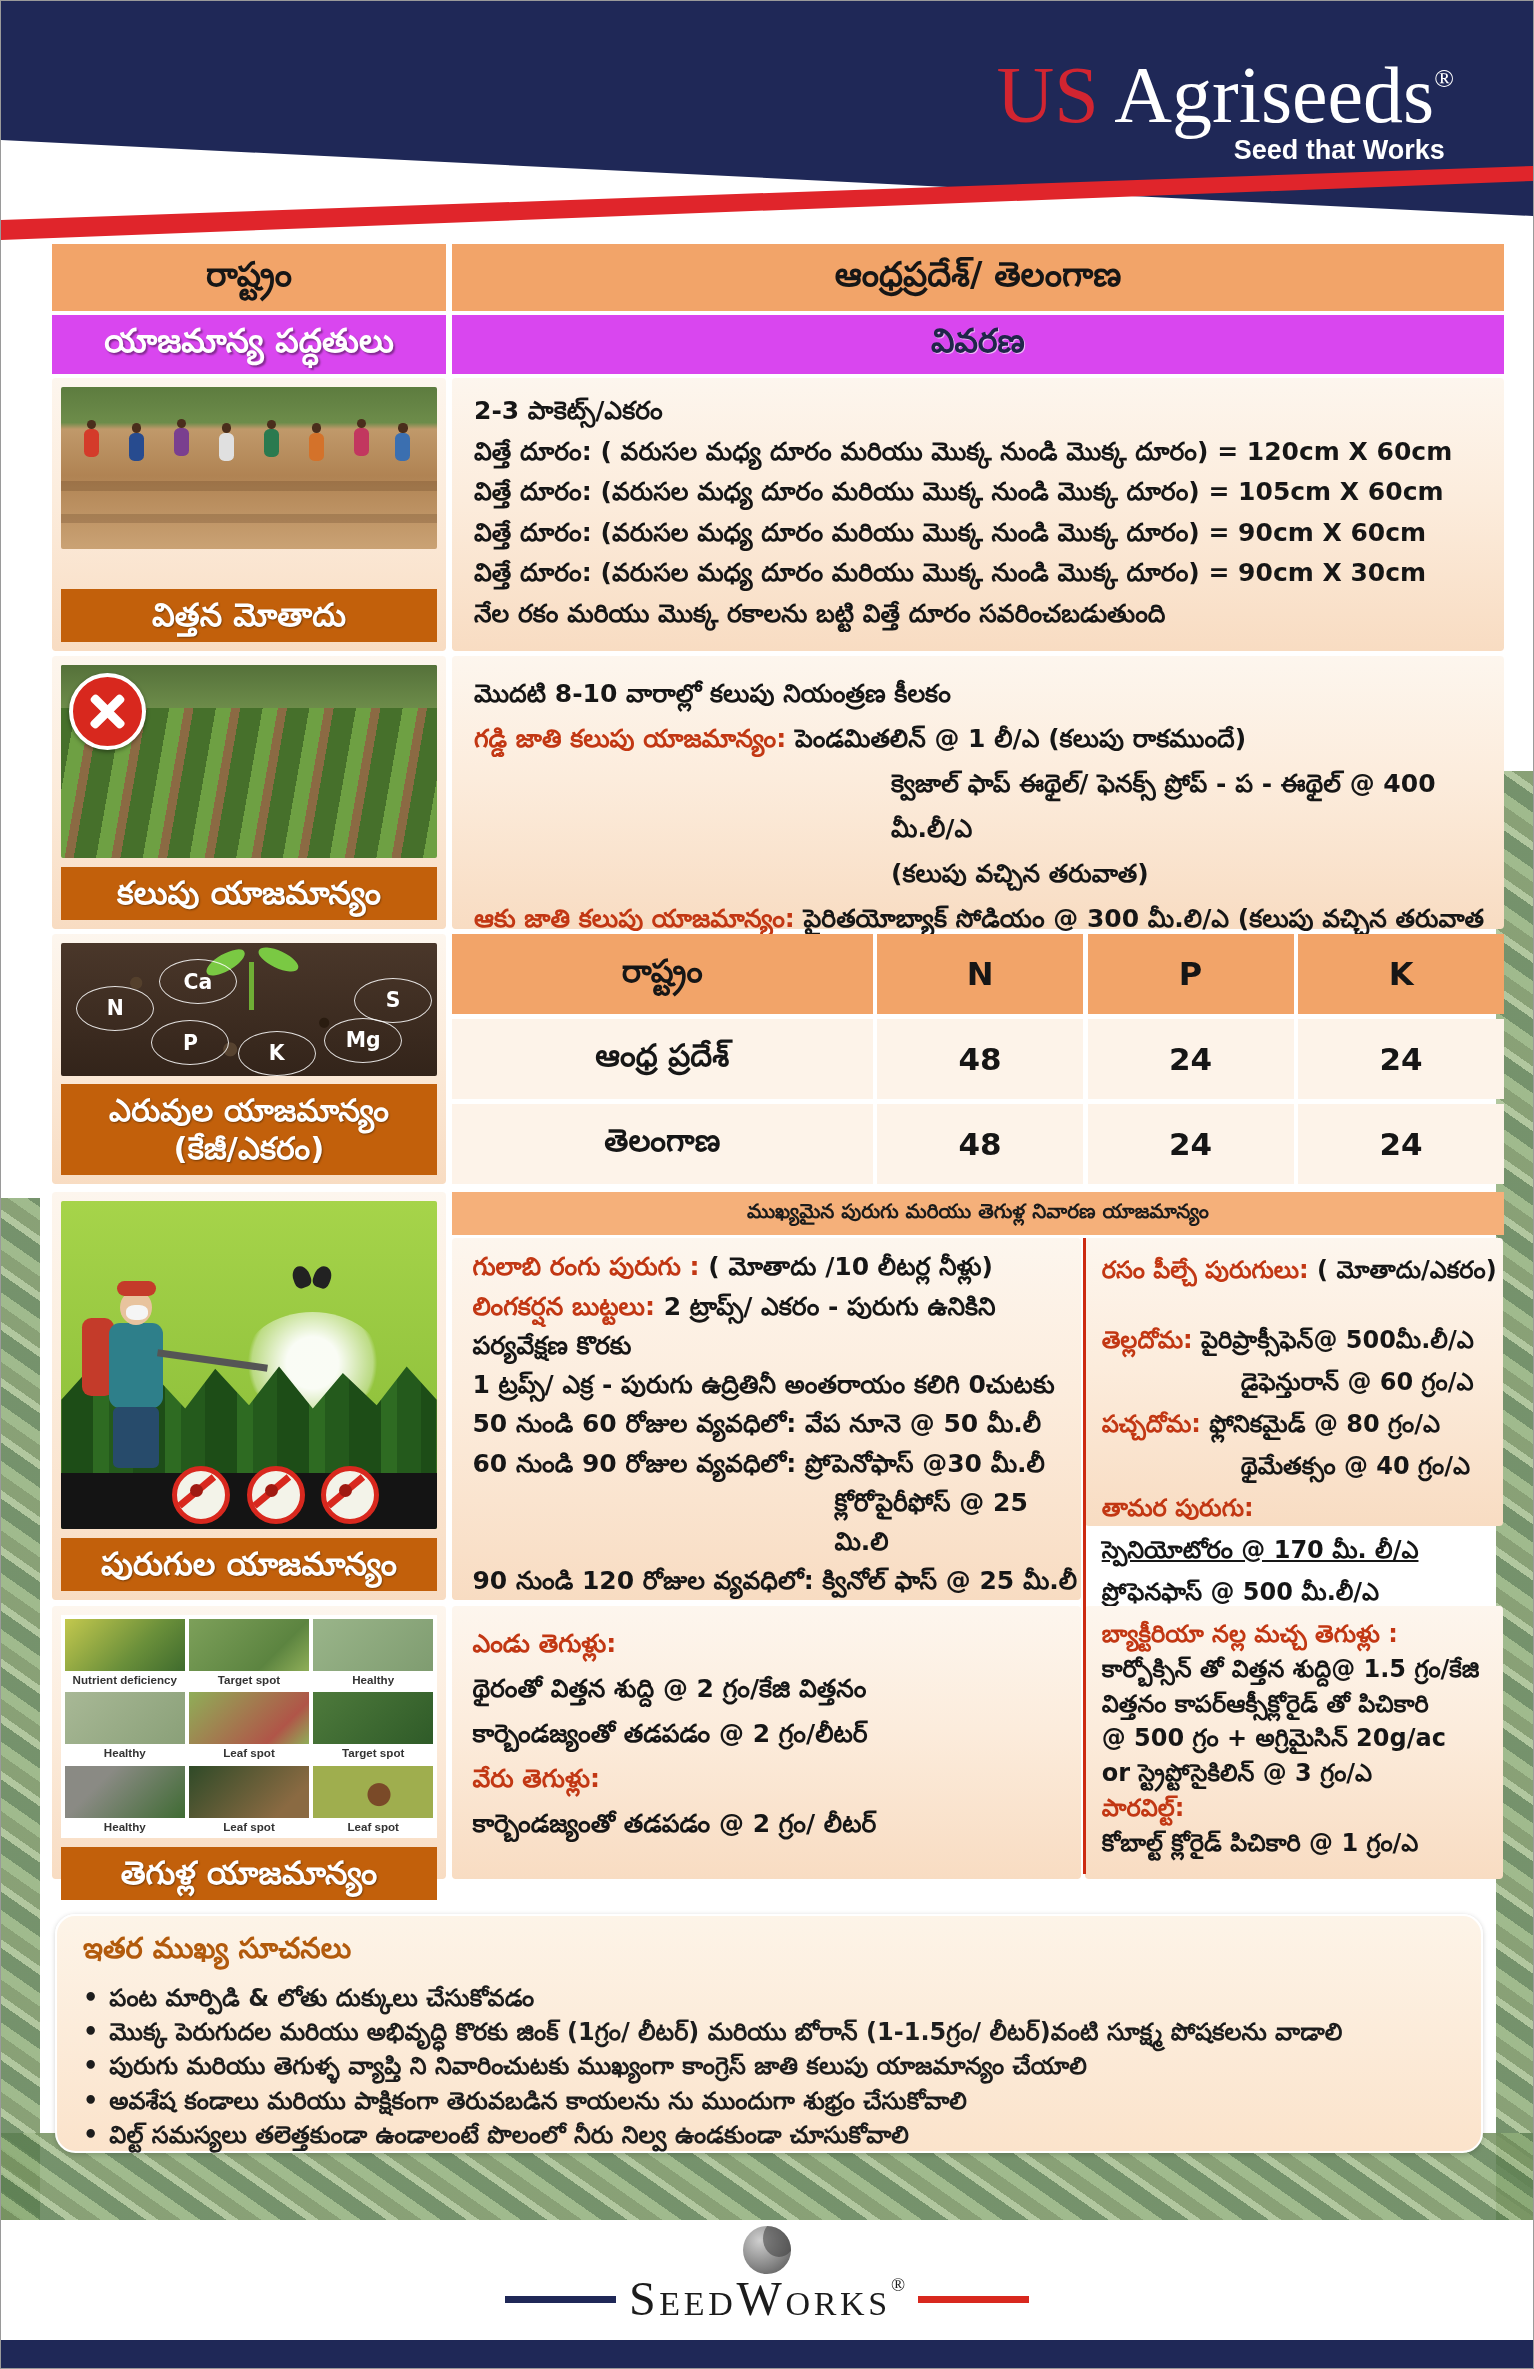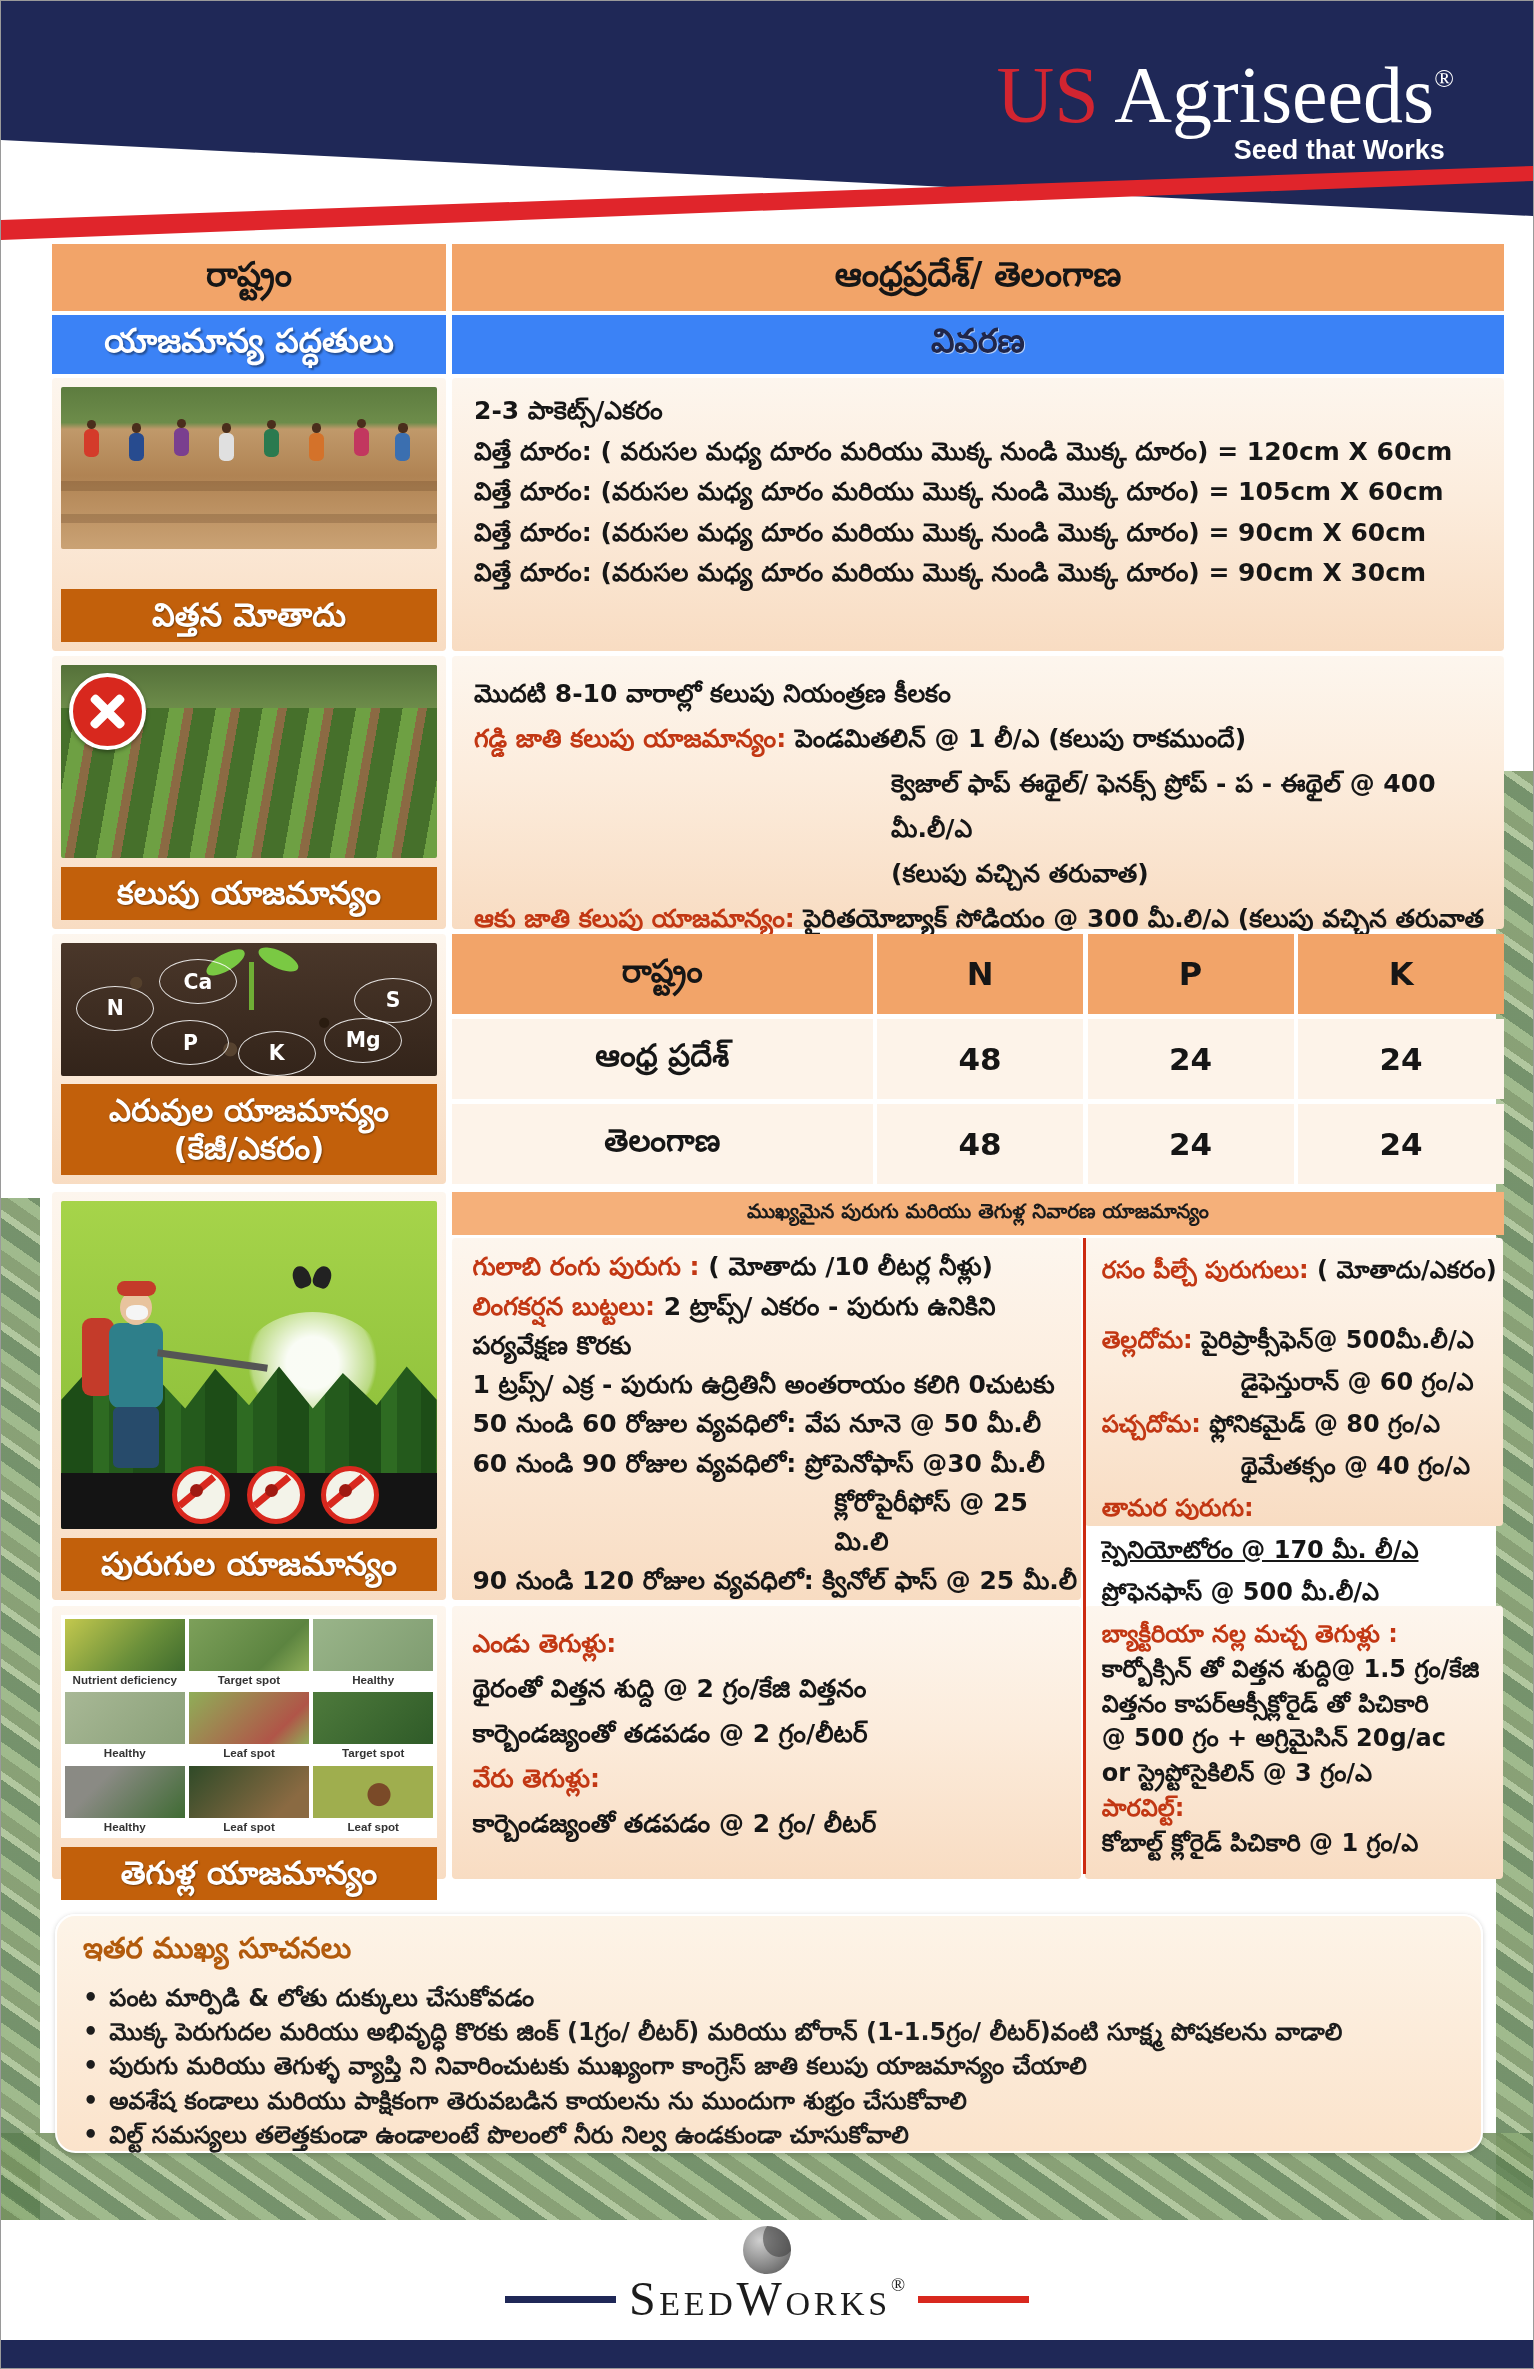--- a/index.html
+++ b/index.html
@@ -25,21 +25,21 @@
   .gs-left{left:0;top:1197px;width:39px;height:1022px;}
   .gs-right{right:0;top:770px;width:37px;height:1449px;}
   .gs-band{left:0;top:2132px;width:100%;height:89px;}
 
   
   .lcol{position:absolute;left:51px;width:394px;box-sizing:border-box;}
   .rcol{position:absolute;left:451px;width:1052px;box-sizing:border-box;}
 
   .hdr-cell-light{background:#f2a469;color:#161616;font-weight:bold;font-size:34px;
       display:flex;align-items:center;justify-content:center;}
-  .hdr-cell-dark{background:#3b82f6;font-weight:bold;font-size:33px;
+  .hdr-cell-dark{background:#d946ef;font-weight:bold;font-size:33px;
       display:flex;align-items:center;justify-content:center;}
   .hdr-cell-dark .wh{color:#ffffff;text-shadow:1.9px 1.9px 1.9px rgba(0,0,0,.4);}
   .hdr-cell-dark .nv{color:#20264a;text-shadow:0.9px 0.9px 0 rgba(255,255,255,.6);}
 
   .cream{background:linear-gradient(180deg,#fdf6ee 0%,#fcecdc 45%,#f8dcc2 100%);border-radius:3.7px;}
 
   .leftcell{padding:9.3px;display:flex;flex-direction:column;}
   .photo{flex:1;border-radius:1.9px;position:relative;overflow:hidden;background:#777;}
   .label-bar{margin-top:8.3px;background:#c2600b;color:#ffffff;font-weight:bold;font-size:32px;
       text-align:center;padding:6.5px 3.7px;text-shadow:0.9px 0.9px 1.9px rgba(0,0,0,.4);line-height:1.25;}
@@ -191,20 +191,21 @@
       <span class="worker" style="left:89%;top:28%;background:#3b6fb0;"></span>
     </div>
     <div class="label-bar">విత్తన మోతాదు</div>
   </div>
   <div class="rcol cream" style="top:377px;height:273px;padding:13px 0 0 22px;">
     <div class="tx" style="line-height:1.62;">2-3 పాకెట్స్/ఎకరం</div>
     <div class="tx" style="line-height:1.62;">విత్తే దూరం: ( వరుసల మధ్య దూరం మరియు మొక్క నుండి మొక్క దూరం) = 120cm X 60cm</div>
     <div class="tx" style="line-height:1.62;">విత్తే దూరం: (వరుసల మధ్య దూరం మరియు మొక్క నుండి మొక్క దూరం) = 105cm X 60cm</div>
     <div class="tx" style="line-height:1.62;">విత్తే దూరం: (వరుసల మధ్య దూరం మరియు మొక్క నుండి మొక్క దూరం) = 90cm X 60cm</div>
     <div class="tx" style="line-height:1.62;">విత్తే దూరం: (వరుసల మధ్య దూరం మరియు మొక్క నుండి మొక్క దూరం) = 90cm X 30cm</div>
+    <div class="tx" style="line-height:1.62;">నేల రకం మరియు మొక్క రకాలను బట్టి విత్తే దూరం సవరించబడుతుంది</div>
   </div>
 
   <div class="lcol cream leftcell" style="top:655px;height:273px;">
     <div class="photo ph-weed">
       <div class="trees"></div>
       <div class="no-badge"></div>
     </div>
     <div class="label-bar">కలుపు యాజమాన్యం</div>
   </div>
   <div class="rcol cream" style="top:655px;height:273px;padding:15px 0 0 22px;">

